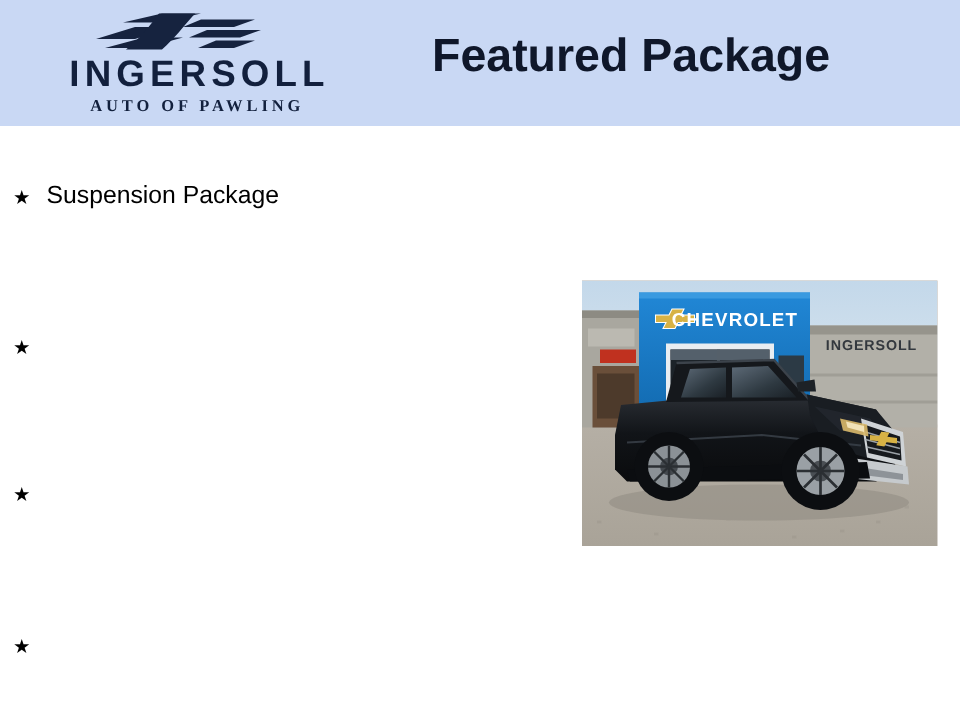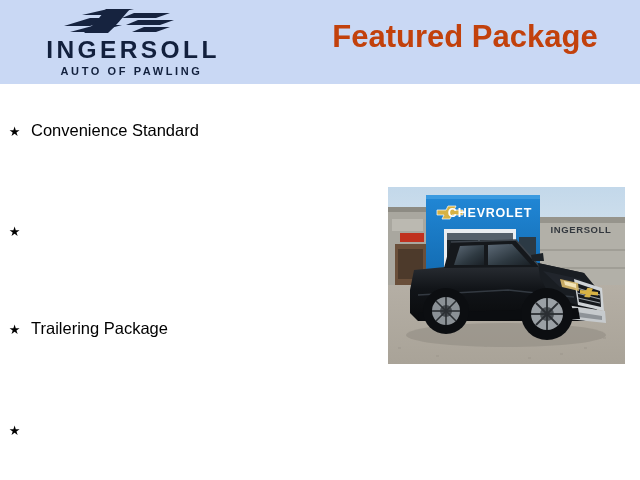--- a/index.html
+++ b/index.html
@@ -60,31 +60,32 @@
     left: 0;
     top: 62px;
     width: 247px;
     text-align: center;
     font-size: 11px;
     font-weight: bold;
     letter-spacing: 2.6px;
     color: #12203d;
     line-height: 1;
     white-space: nowrap;
+    font-family: Liberation Serif, serif;
   }
 
   #slide-title {
     position: absolute;
-    left: 300px;
+    left: 288px;
     top: 20px;
     width: 330px;
-    text-align: center;
+    text-align: left;
     font-size: 31px;
     font-weight: bold;
-    color: #c2410c;
+    color: #0f172a;
     line-height: 1.1;
     white-space: nowrap;
   }
 
   
   #feature-list {
     position: absolute;
     left: 0;
     top: 84px;
     width: 380px;
@@ -163,30 +164,29 @@
     <div id="brand-tagline">AUTO OF PAWLING</div>
   </div>
 
   <div id="slide-title">Featured Package</div>
 </div>
 
 <ul id="feature-list">
 
   <li class="feature-item r0">
     <span class="bullet-star">★</span>
-    <span class="feature-label">Convenience Standard</span>
+    <span class="feature-label">Suspension Package</span>
   </li>
 
   <li class="feature-item r1">
     <span class="bullet-star">★</span>
   </li>
 
   <li class="feature-item r2">
     <span class="bullet-star">★</span>
-    <span class="feature-label">Trailering Package</span>
   </li>
 
   <li class="feature-item r3">
     <span class="bullet-star">★</span>
   </li>
 </ul>
 
 <div id="vehicle-photo">
   <svg viewBox="0 0 237 177" width="237" height="177" aria-hidden="true">
     <defs>

